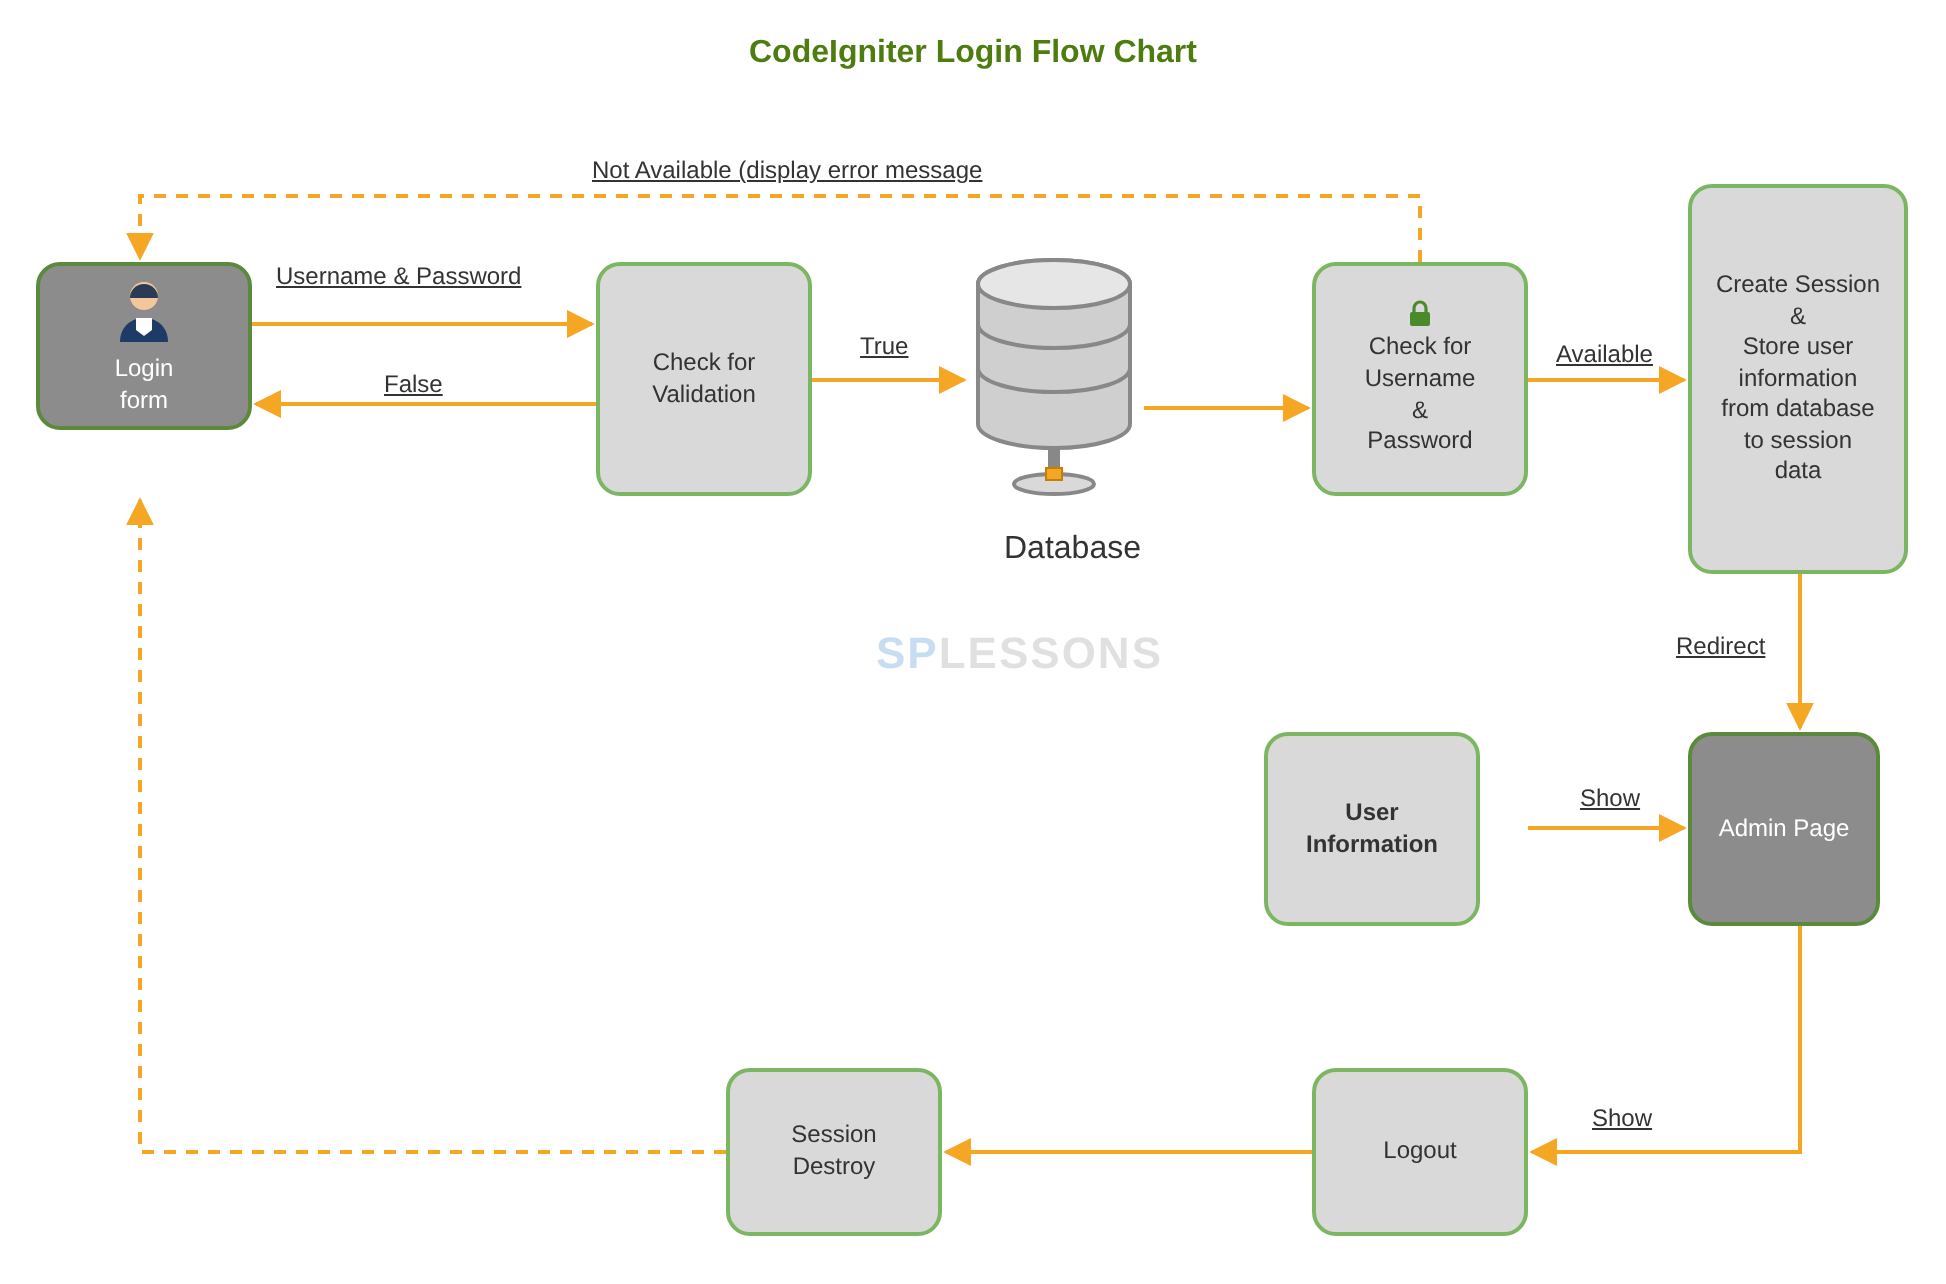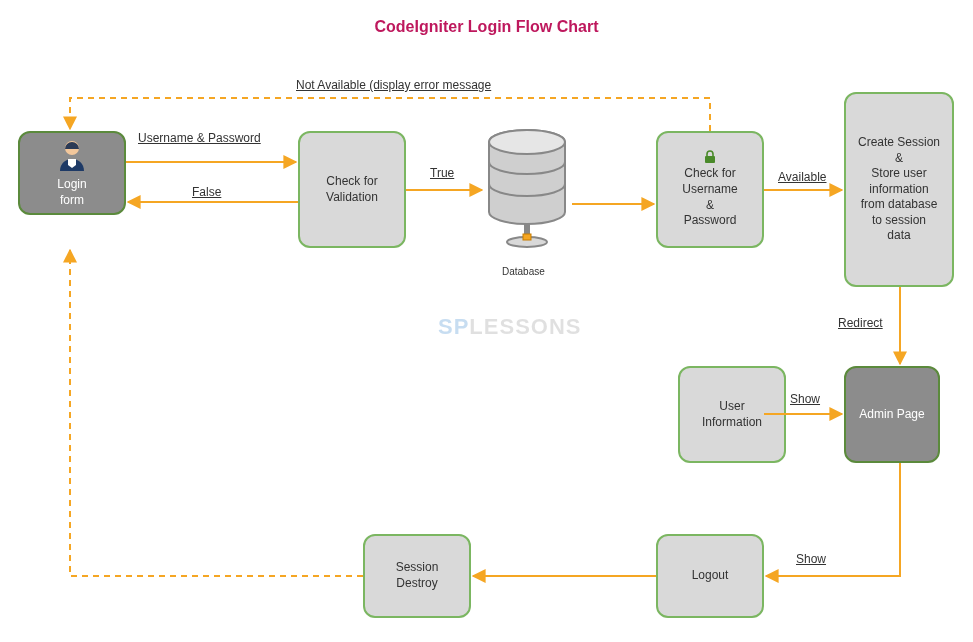--- a/index.html
+++ b/index.html
@@ -13,21 +13,21 @@
     overflow: hidden;
   }
   .title {
     position: absolute;
     top: 18px;
     left: 0;
     width: 100%;
     text-align: center;
     font-weight: bold;
     font-size: 16px;
-    color: #be185d;
+    color: #4d7c0f;
   }
   .node {
     position: absolute;
     background: #d9d9d9;
     border: 2px solid #7bb661;
     border-radius: 12px;
     display: flex;
     flex-direction: column;
     align-items: center;
     justify-content: center;
@@ -47,21 +47,21 @@
   }
   .edge-label {
     position: absolute;
     font-size: 12px;
     color: #333;
     background: rgba(255,255,255,0.0);
     text-decoration: underline;
   }
   .db-label {
     position: absolute;
-    font-size: 10px;
+    font-size: 16px;
     color: #333;
   }
   .watermark {
     position: absolute;
     font-size: 22px;
     font-weight: bold;
     color: rgba(0,0,0,0.12);
     letter-spacing: 1px;
   }
   .watermark .s1 { color: rgba(30,120,200,0.25); }
@@ -125,21 +125,21 @@
       <path d="M4 6 v-2 a3 3 0 0 1 6 0 v2" fill="none" stroke="#4a8a2a" stroke-width="1.6"></path>
     </svg>
   </span>
   <span class="node-label">Check for<br>Username<br>&amp;<br>Password</span>
 </div>
 
 <div class="node" style="left:844px; top:92px; width:110px; height:195px;">
   <span class="node-label">Create Session<br>&amp;<br>Store user<br>information<br>from database<br>to session<br>data</span>
 </div>
 
-<div class="node" style="left:678px; top:366px; width:108px; height:97px;">
+<div class="node" style="left:632px; top:366px; width:108px; height:97px;font-weight:bold;">
   <span class="node-label">User<br>Information</span>
 </div>
 
 <div class="node dark" style="left:844px; top:366px; width:96px; height:97px;">
   <span class="node-label">Admin Page</span>
 </div>
 
 <div class="node" style="left:656px; top:534px; width:108px; height:84px;">
   <span class="node-label">Logout</span>
 </div>

